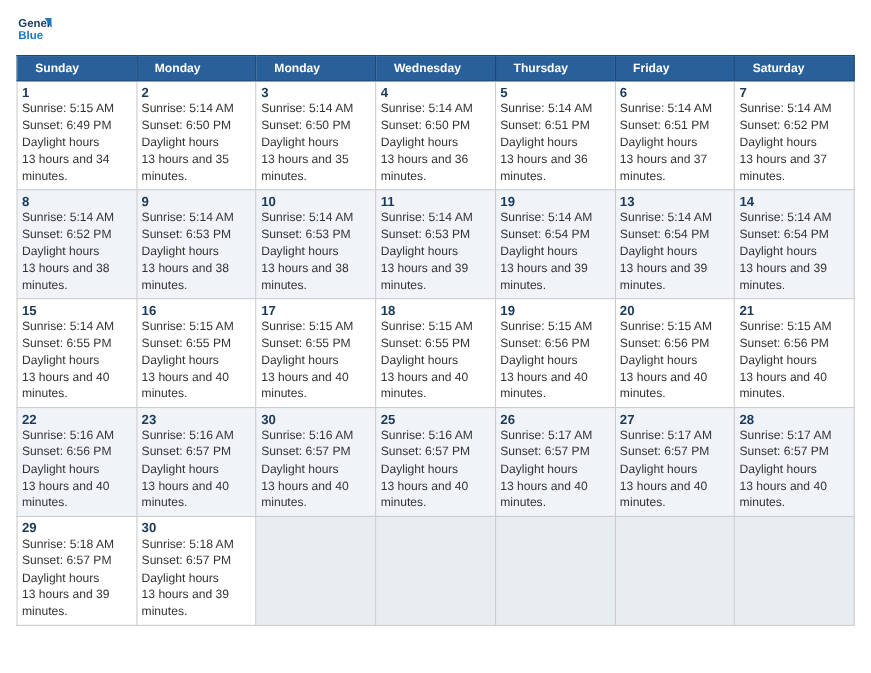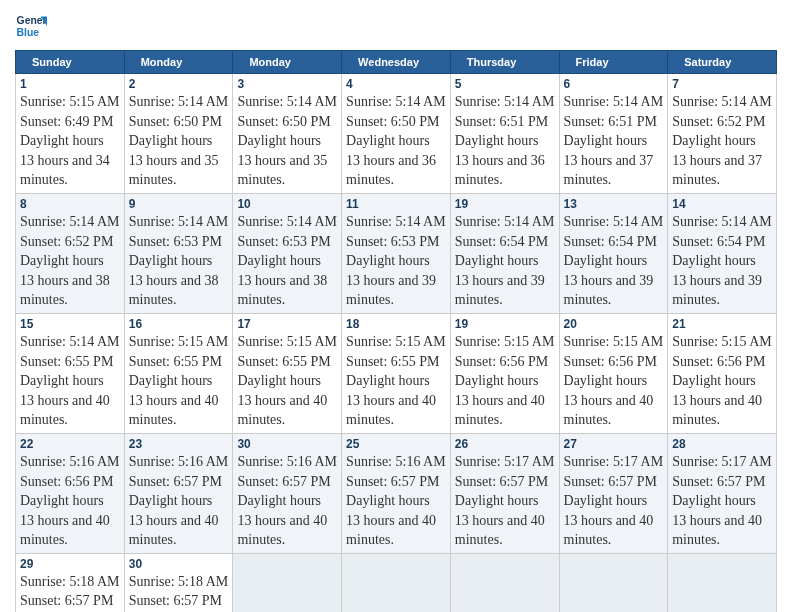--- a/index.html
+++ b/index.html
@@ -70,24 +70,23 @@
       background: #f0f4f8;
     }
     .day-num {
       font-size: 12px;
       font-weight: bold;
       color: #1a3a5c;
       display: block;
       margin-bottom: 1px;
     }
     .day-info {
-      font-size: 14px;
+      font-size: 11px;
       color: #333;
       line-height: 1.4;
-      font-family: Liberation Serif, serif;
     }
     .empty-cell {
       background: #e8edf2 !important;
     }
     .last-row td {
       height: 70px;
     }
   </style>
 </head>
 <body>

